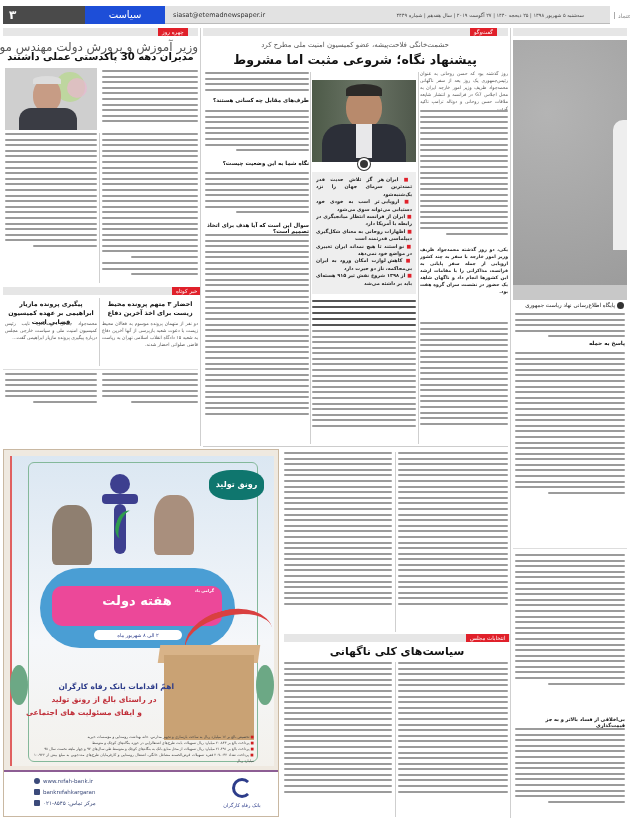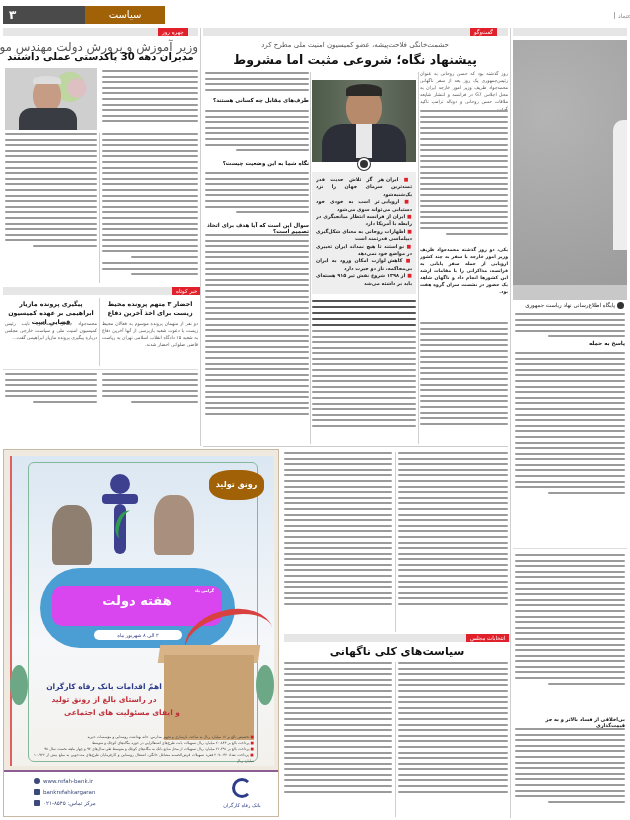--- a/index.html
+++ b/index.html
@@ -3,21 +3,21 @@
 <meta charset="utf-8">
 <style>
   * { box-sizing: border-box; margin: 0; padding: 0; }
   html, body { width: 630px; height: 820px; overflow: hidden; background: #ffffff; }
   body { font-family: "DejaVu Sans", sans-serif; color: #222; position: relative; direction: ltr; }
   .abs { position: absolute; }
 
   
   #topbar { left: 0; top: 6px; width: 630px; height: 18px; }
   #topbar .pg { left: 3px; top: 0; width: 82px; height: 18px; background: #4a4a4a; color: #fff; font-size: 12px; font-weight: bold; padding-left: 6px; line-height: 18px; }
-  #topbar .sec { left: 85px; top: 0; width: 80px; height: 18px; background: #a16207; color: #fff; font-size: 10px; text-align: center; line-height: 18px; }
+  #topbar .sec { left: 85px; top: 0; width: 80px; height: 18px; background: #1d4ed8; color: #fff; font-size: 10px; text-align: center; line-height: 18px; }
   #topbar .info { left: 165px; top: 0; width: 445px; height: 18px; background: #e2e2e2; border-bottom: 1px solid #bbb; }
   #topbar .email { left: 8px; top: 0; font-size: 6.5px; line-height: 18px; color: #333; }
   #topbar .date { right: 26px; top: 0; font-size: 5px; line-height: 18px; color: #444; direction: rtl; }
   #topbar .logo { right: 4px; top: 3px; font-size: 6px; color: #888; border-left: 1px solid #aaa; padding-left: 3px; }
 
   .redtag { background: #e0202a; color: #fff; font-size: 5.5px; height: 8px; line-height: 8px; padding: 0 4px; direction: rtl; }
   .kicker { font-size: 12px; color: #555; direction: rtl; text-align: center; white-space: nowrap; }
   .headline { font-weight: bold; color: #111; direction: rtl; text-align: center; white-space: nowrap; }
   .text-lines { overflow: hidden; }
   .text-lines .l { height: 2px; background: #9b9b9b; margin-bottom: 3.6px; border-radius: 1px; }
@@ -30,30 +30,30 @@
   
   .photo { background: #8a8a8a; overflow: hidden; }
   .face { border-radius: 50% 50% 45% 45%; background: #c9a58e; }
   .suit { background: #2c2f38; }
 
   
   #ad { left: 3px; top: 449px; width: 276px; height: 368px; border: 1px solid #c9b8a2; background: #efe9e0; overflow: hidden; }
   #ad .sky { left: 6px; top: 6px; width: 264px; height: 310px; background: linear-gradient(#dbe7f2, #f5f7fa 60%, #f3f1ec); border-left: 2px solid #e06060; }
   #ad .frame { left: 24px; top: 12px; width: 230px; height: 300px; border: 1.5px solid #84b89a; border-radius: 6px; }
   #ad .emblem { left: 98px; top: 24px; width: 36px; height: 80px; }
-  #ad .badge { left: 205px; top: 20px; width: 55px; height: 30px; background: #a16207; border-radius: 40%; color: #fff; font-size: 8px; font-weight: bold; text-align: center; line-height: 30px; }
-  #ad .banner { left: 48px; top: 136px; width: 170px; height: 40px; background: #d946ef; border-radius: 10px; color: #fff; font-size: 13px; font-weight: bold; text-align: center; line-height: 30px; direction: rtl; }
+  #ad .badge { left: 205px; top: 20px; width: 55px; height: 30px; background: #0f766e; border-radius: 40%; color: #fff; font-size: 8px; font-weight: bold; text-align: center; line-height: 30px; }
+  #ad .banner { left: 48px; top: 136px; width: 170px; height: 40px; background: #ec4899; border-radius: 10px; color: #fff; font-size: 13px; font-weight: bold; text-align: center; line-height: 30px; direction: rtl; }
   #ad .banner-frame { left: 36px; top: 118px; width: 195px; height: 80px; background: #4a9ed4; border-radius: 40px; }
   #ad .dates { left: 90px; top: 180px; width: 88px; height: 10px; background: #fff; border-radius: 5px; font-size: 5px; color: #2d3c8a; text-align: center; line-height: 10px; direction: rtl; }
   #ad .box { left: 160px; top: 205px; width: 90px; height: 85px; background: #c9a274; }
   #ad .box-lid { left: 155px; top: 195px; width: 100px; height: 18px; background: #d8b388; transform: skewX(-8deg); }
   #ad .arc { left: 180px; top: 160px; width: 90px; height: 60px; border-top: 6px solid #d94040; border-radius: 50% 50% 0 0; transform: rotate(-15deg); }
-  #ad .t1 { left: 30px; top: 232px; width: 140px; font-size: 7.5px; font-weight: bold; color: #2d3c8a; direction: rtl; text-align: center; }
+  #ad .t1 { left: 30px; top: 232px; width: 140px; font-size: 7.5px; font-weight: bold; color: #2d3c8a; direction: rtl; text-align: right; }
   #ad .t2 { left: 30px; top: 245px; width: 140px; font-size: 7.5px; font-weight: bold; color: #c0303a; direction: rtl; text-align: center; }
-  #ad .t3 { left: 36px; top: 258px; width: 140px; font-size: 7.5px; font-weight: bold; color: #c0303a; direction: rtl; text-align: right; }
+  #ad .t3 { left: 22px; top: 258px; width: 140px; font-size: 7.5px; font-weight: bold; color: #c0303a; direction: rtl; text-align: left; }
   #ad .bullets { left: 30px; top: 284px; width: 220px; font-size: 3.6px; line-height: 6px; color: #444; direction: rtl; text-align: justify; }
   #ad .bullets span.b { color: #d02020; }
   #ad .orn-l { left: 6px; top: 215px; width: 18px; height: 40px; background: #6ca885; border-radius: 50%; }
   #ad .orn-r { left: 252px; top: 215px; width: 18px; height: 40px; background: #6ca885; border-radius: 50%; }
   #ad .footer { left: 0; top: 320px; width: 276px; height: 48px; background: #fff; border-top: 2px solid #8d5e94; }
   #ad .contact { left: 30px; font-size: 5.5px; color: #3b4a7a; }
   #ad .bank-logo { left: 228px; top: 6px; width: 20px; height: 20px; border-radius: 50%; border: 3px solid #2d3c8a; border-right-color: transparent; }
   #ad .bank-name { left: 212px; top: 30px; width: 52px; font-size: 5px; color: #2d3c8a; text-align: center; direction: rtl; }
   .ico { display: inline-block; width: 6px; height: 6px; border-radius: 1px; background: #3b4a7a; vertical-align: middle; margin-right: 3px; }
 
@@ -61,20 +61,24 @@
   .subhead { font-size: 5.5px; font-weight: bold; color: #111; direction: rtl; }
   .highlight-box { background: #eeeeee; }
   .qmark { width: 12px; height: 12px; border-radius: 50%; background: #333; border: 2px solid #fff; box-shadow: 0 0 0 1px #333; }
 </style>
 </head>
 <body>
 
 <div id="topbar" class="abs">
   <div class="abs pg">۳</div>
   <div class="abs sec">سیاست</div>
+  <div class="abs info">
+    <span class="abs email">siasat@etemadnewspaper.ir</span>
+    <span class="abs date">سه‌شنبه ۵ شهریور ۱۳۹۸ | ۲۵ ذیحجه ۱۴۴۰ | ۲۷ آگوست ۲۰۱۹ | سال هفدهم | شماره ۴۴۴۹</span>
+  </div>
   <span class="abs logo" style="left:614px;top:6px;">اعتماد</span>
 </div>
 
 <div class="abs hline" style="left:3px;top:28px;width:195px;background:#e6e6e6;height:8px;"></div>
 <div class="abs redtag" style="left:158px;top:28px;">چهره روز</div>
 <div class="abs kicker" style="left:3px;top:40px;width:195px;">وزیر آموزش و پرورش دولت مهندس موسوی:</div>
 <div class="abs headline" style="left:3px;top:51px;width:195px;font-size:10px;">مدیران دهه 30 پاکدستی عملی داشتند</div>
 
 <div class="abs photo" style="left:5px;top:68px;width:92px;height:62px;background:#cfcfcf;">
   <div class="abs" style="left:50px;top:4px;width:30px;height:30px;border-radius:50%;background:#b6d98a;opacity:.7"></div>

